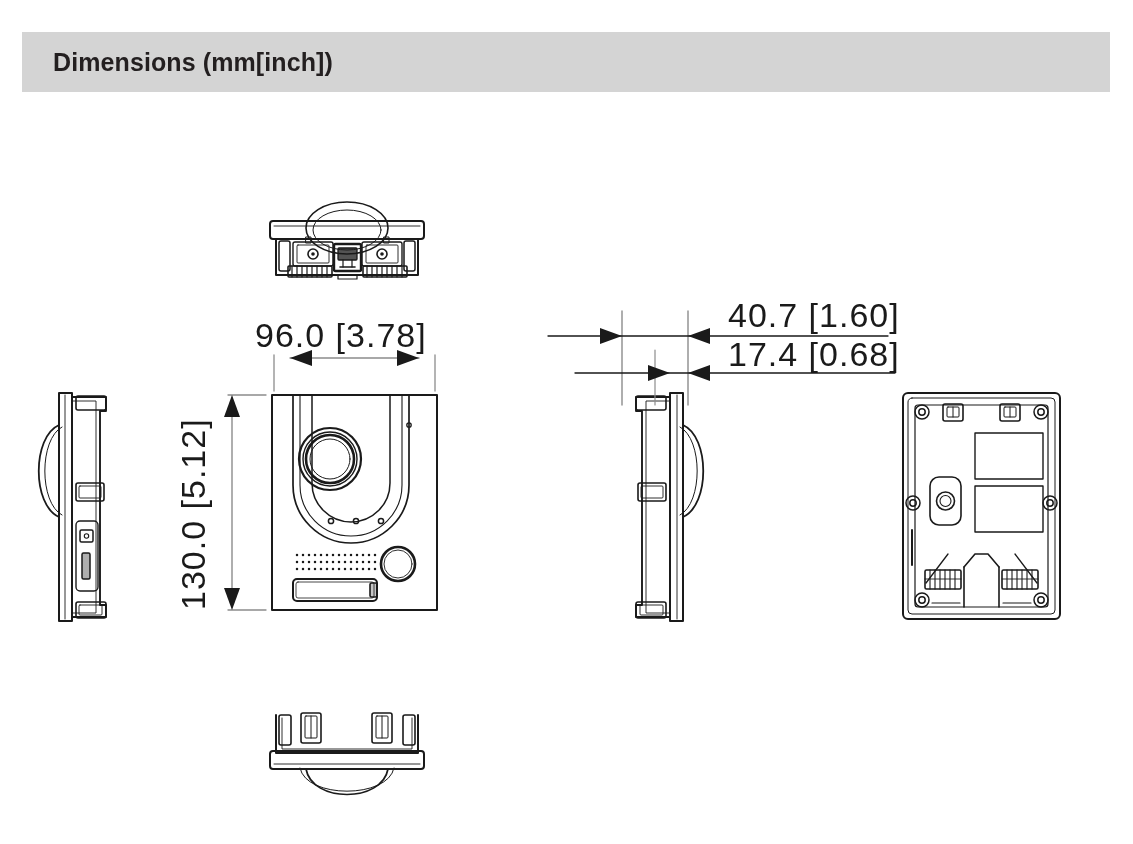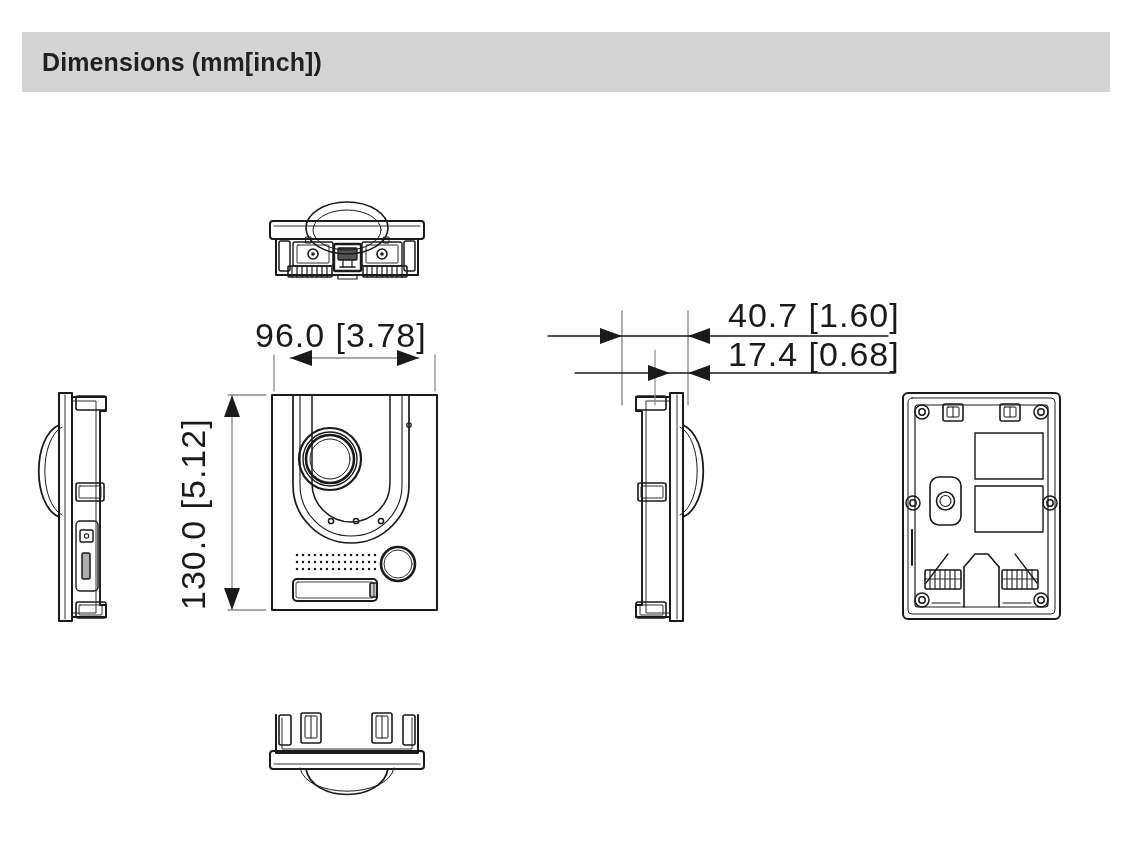--- a/index.html
+++ b/index.html
@@ -23,21 +23,21 @@
     position: absolute;
     left: 22px;
     top: 32px;
     width: 1088px;
     height: 60px;
     background: #d4d4d4;
     display: flex;
     align-items: center;
   }
   #header-title {
-    margin-left: 20px;
+    margin-left: 31px;
     font-family: "Liberation Sans", sans-serif;
     font-size: 25px;
     font-weight: bold;
     color: #231f20;
     letter-spacing: 0.1px;
     white-space: nowrap;
   }
   
   #drawing {
     position: absolute;

